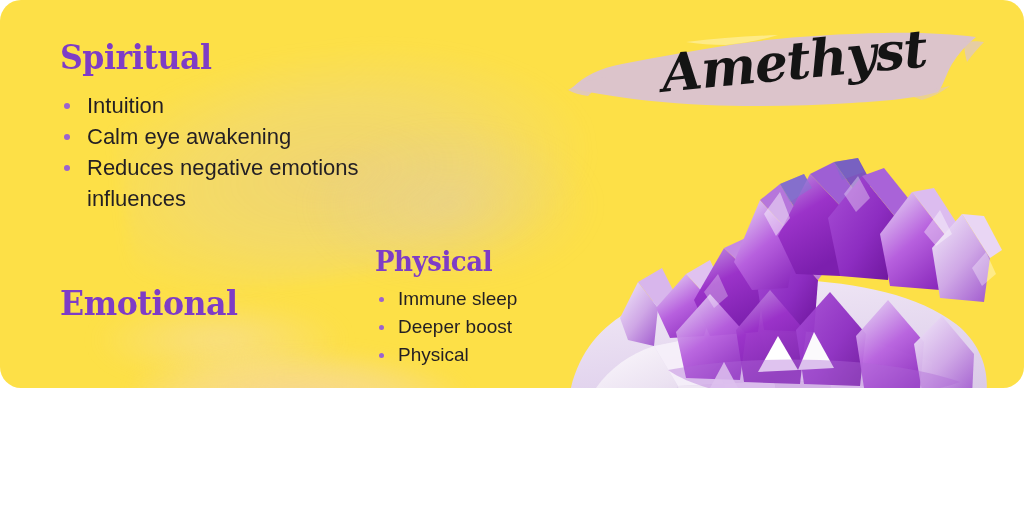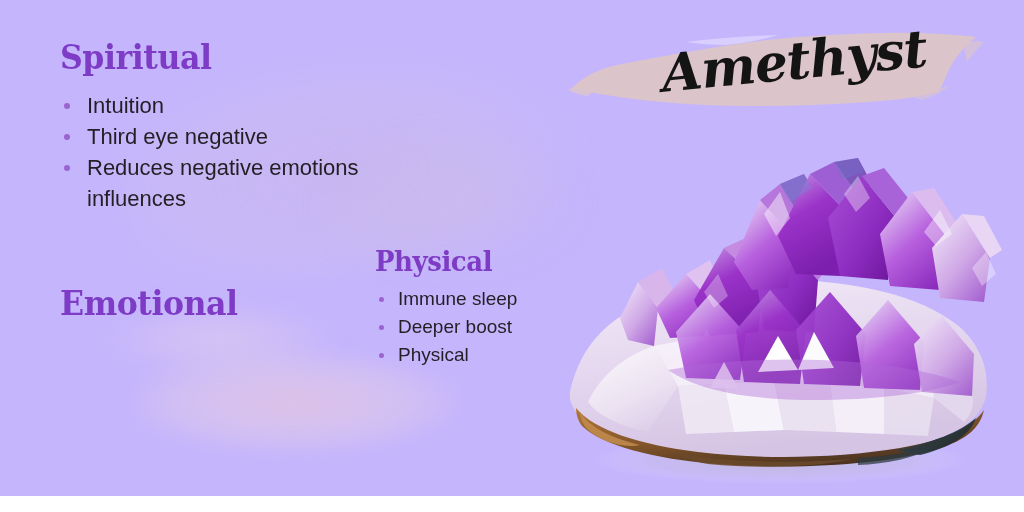--- a/index.html
+++ b/index.html
@@ -3,24 +3,25 @@
 <meta charset="utf-8">
 <style>
   html, body {
     margin: 0;
     padding: 0;
     background: #ffffff;
   }
   #page {
     position: relative;
     width: 1024px;
-    height: 496px;
-    background: #c4b5fd;
+    height: 388px;
+    background: #fde047;
     overflow: hidden;
     font-family: "Liberation Sans", sans-serif;
+    border-radius: 21px;
   }
 
   
   .wash {
     position: absolute;
     pointer-events: none;
   }
   .wash-lavender {
     left: 120px;
     top: 45px;
@@ -161,21 +162,21 @@
 
   <div class="block" style="left:60px; top:40px; width:400px;">
     <div class="sec-title big">Spiritual</div>
     <ul class="bullets" id="spiritual-list" style="margin-top:16px;">
       <li>
         <span class="dot"></span>
         <span class="txt">Intuition</span>
       </li>
       <li>
         <span class="dot"></span>
-        <span class="txt">Third eye negative</span>
+        <span class="txt">Calm eye awakening</span>
       </li>
       <li>
         <span class="dot"></span>
         <span class="txt">Reduces negative emotions influences</span>
       </li>
     </ul>
   </div>
 
   <div class="block" style="left:60px; top:286px; width:330px;">
     <div class="sec-title big">Emotional</div>

